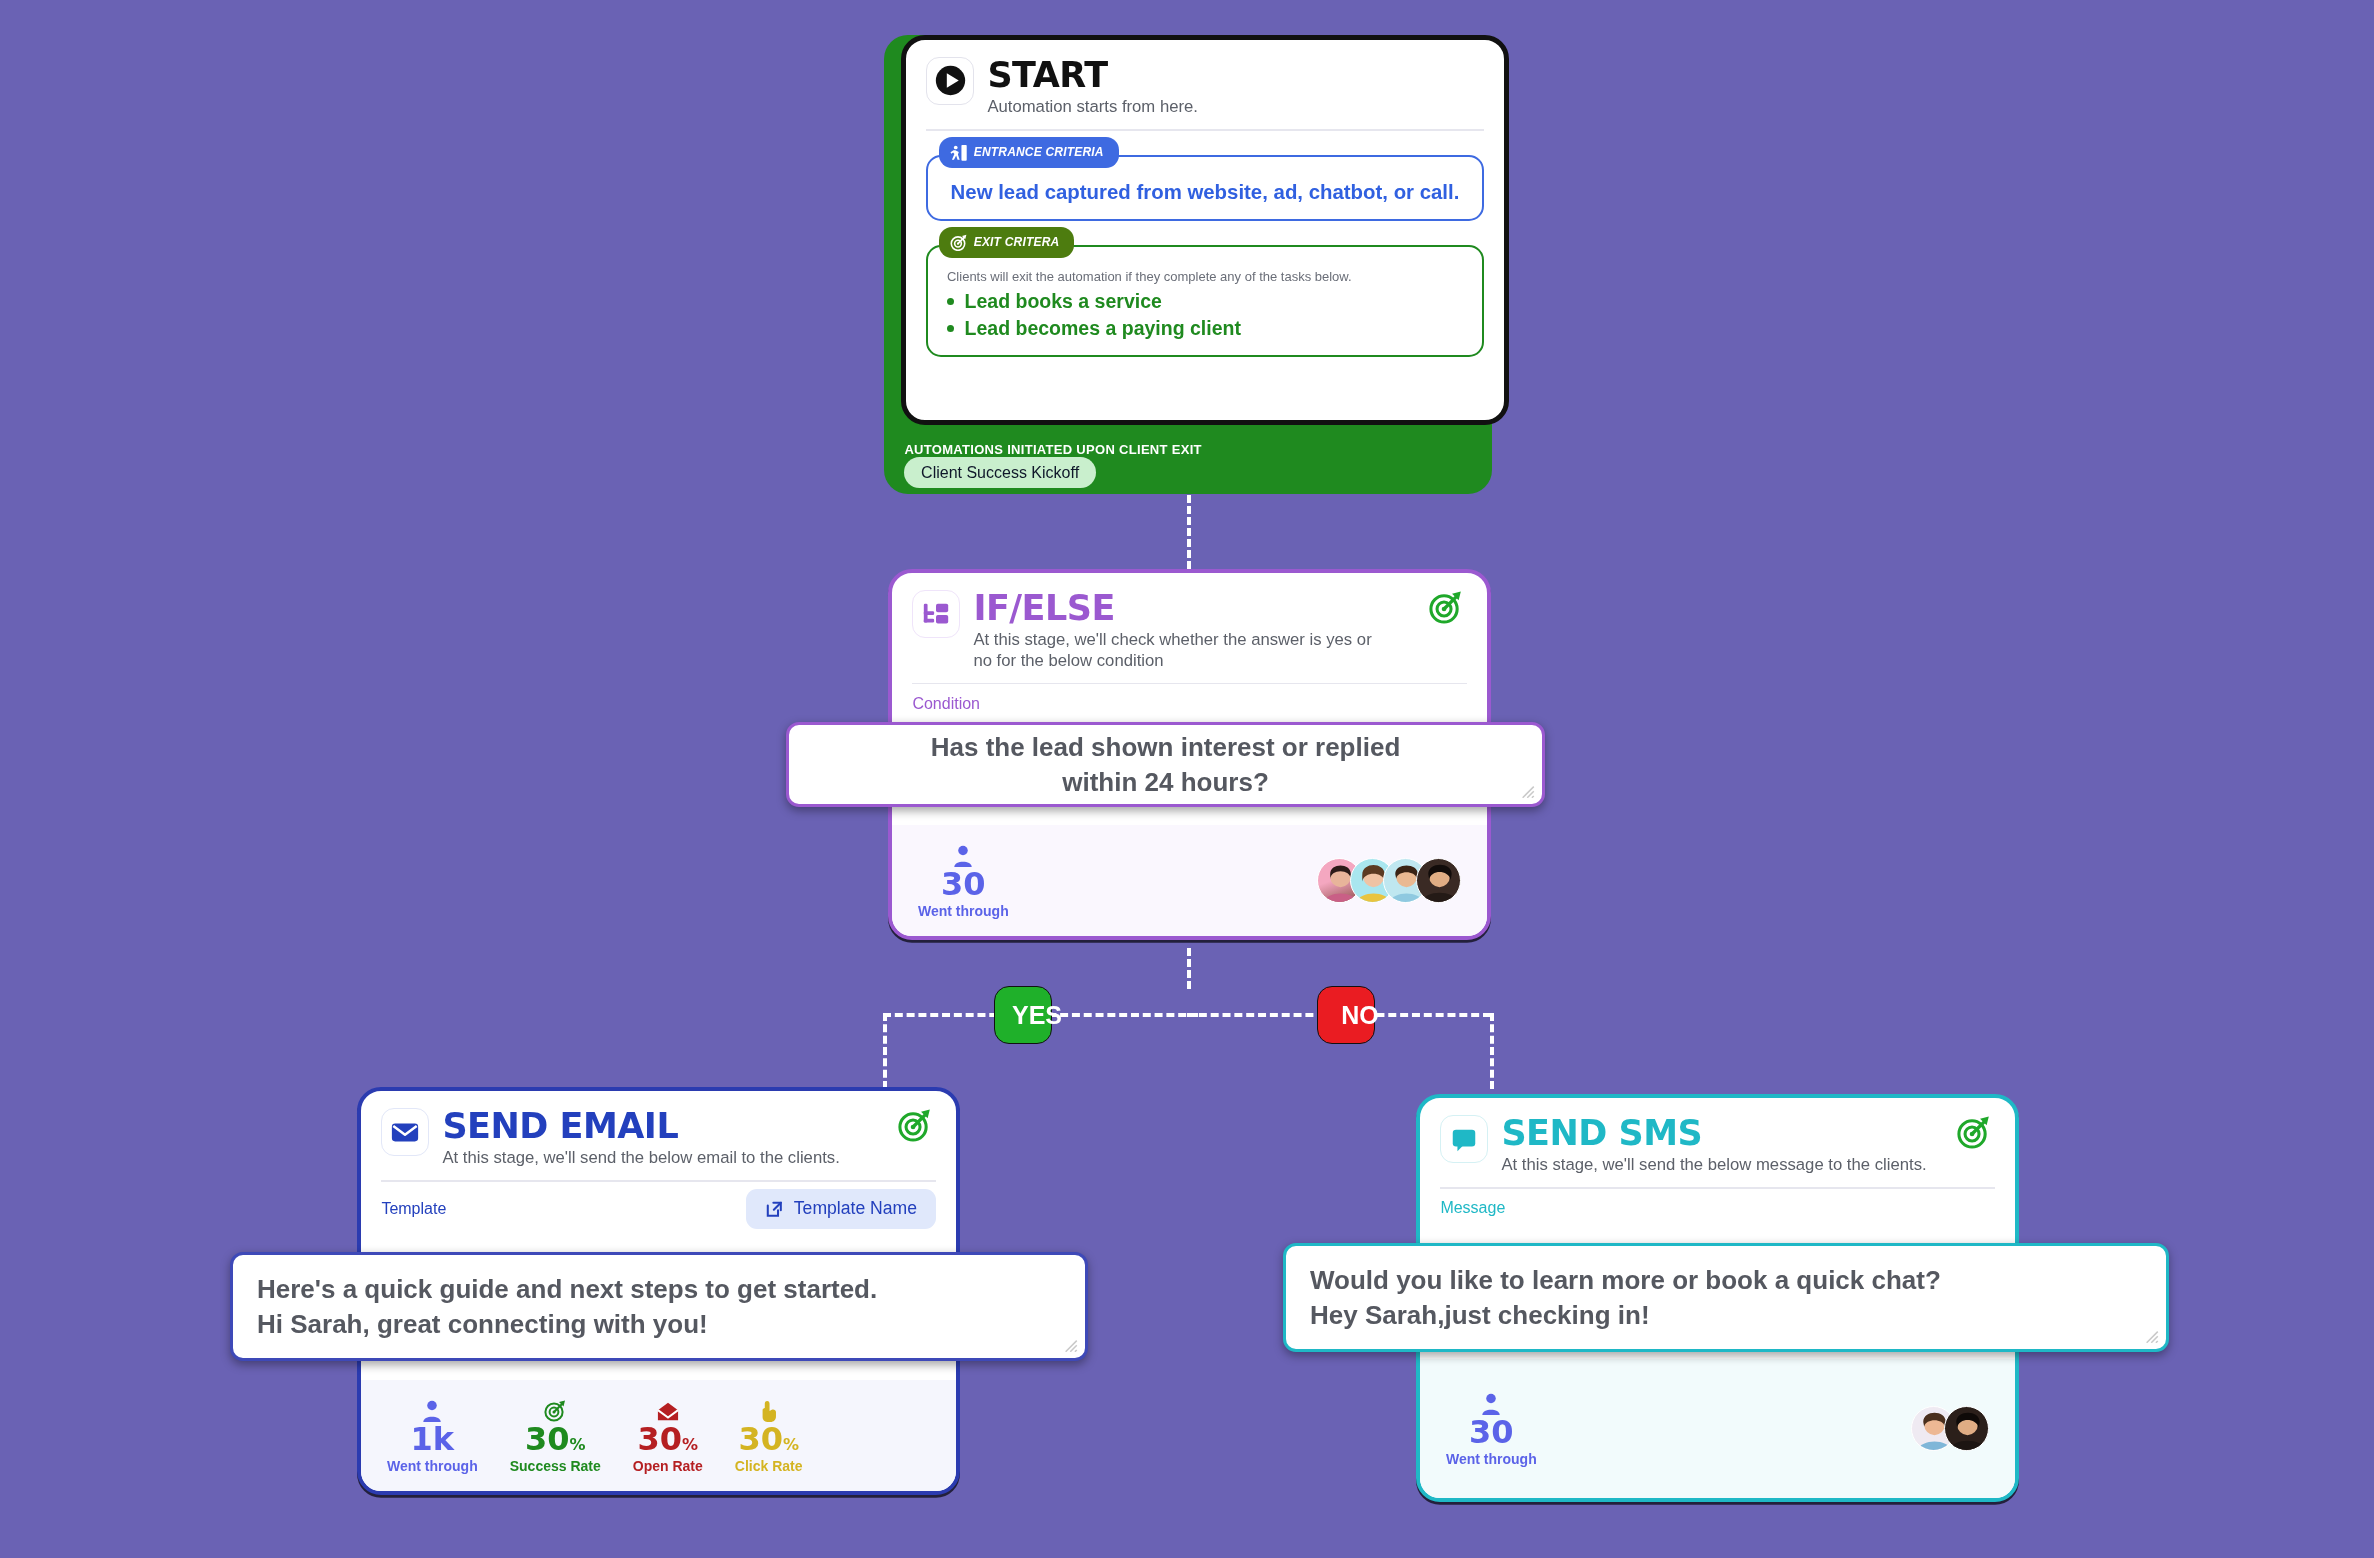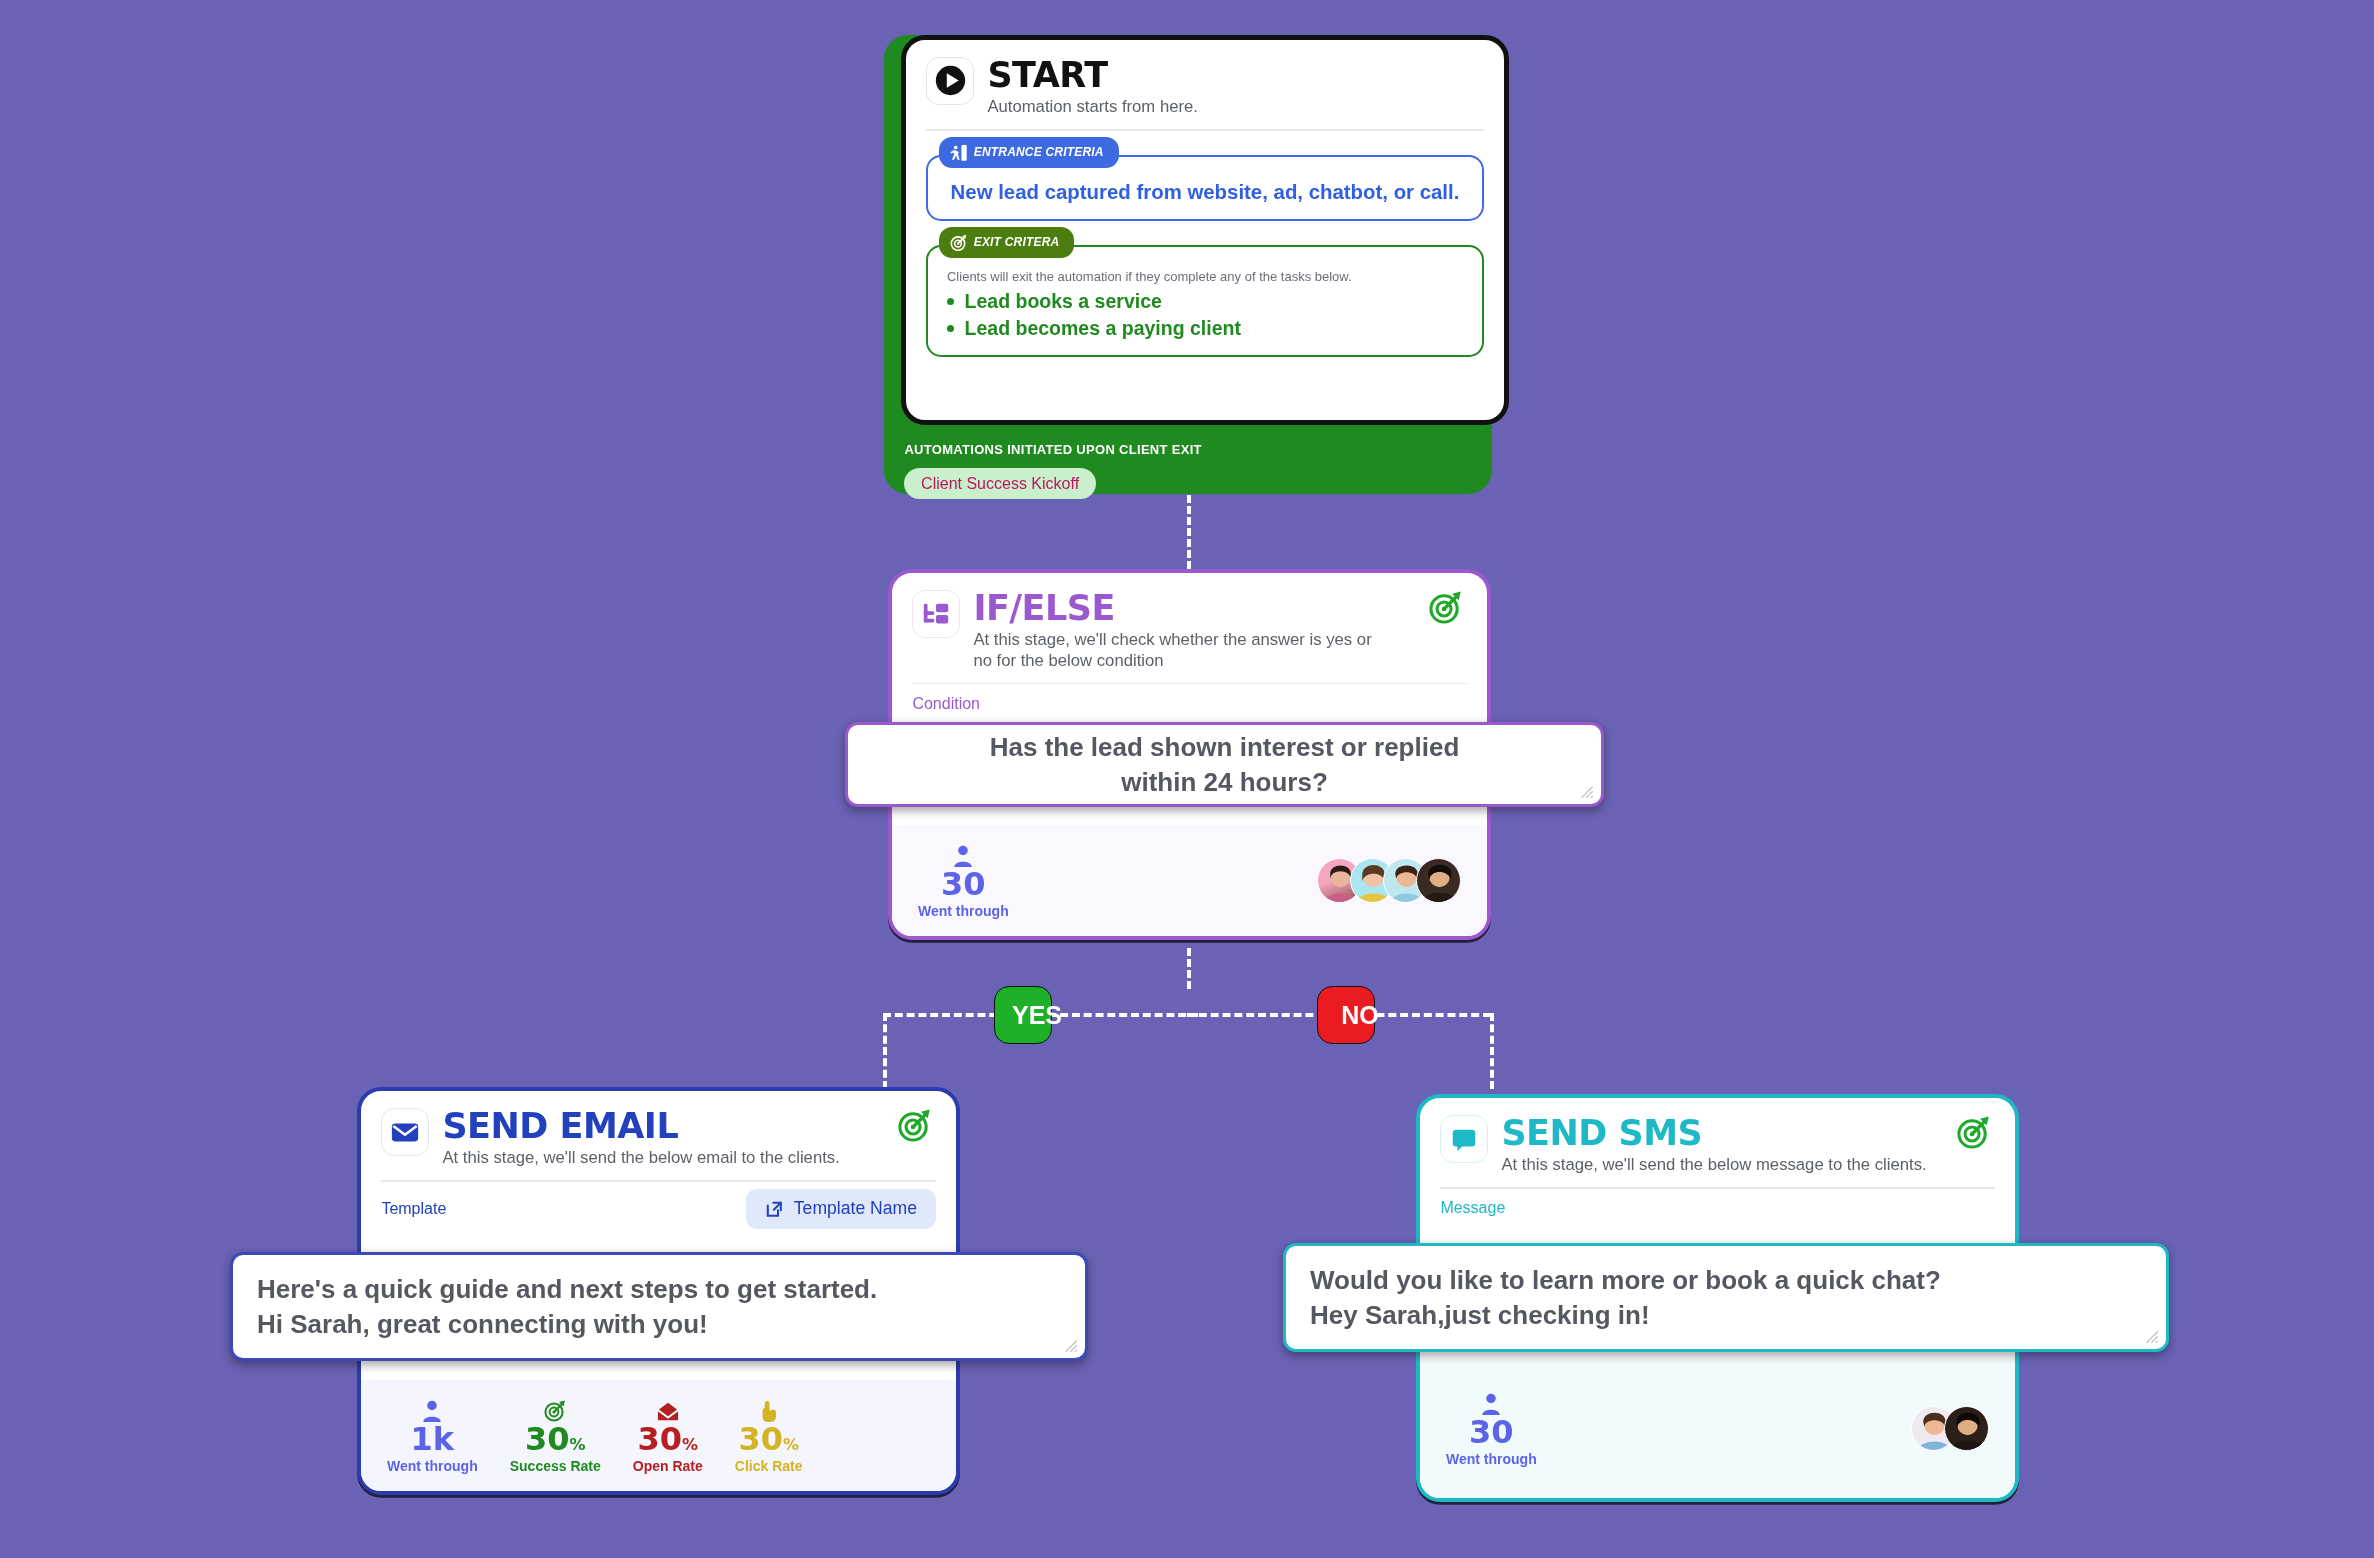--- a/index.html
+++ b/index.html
@@ -63,22 +63,22 @@
   #exitc .crit-tag { background: #4d7c0f; }
   #exitc .crit-body { border: 2.8px solid #1f8a1f; padding: 22px 18.6px 11px 18.6px; }
   .exit-note { font-size: 13px; color: #6a6e78; margin-bottom: 6.5px; }
   .exit-li { display: flex; align-items: center; gap: 10.2px; margin: 3.7px 0; }
   .exit-dot { width: 7.4px; height: 7.4px; border-radius: 50%; background: #1f8a1f; flex: 0 0 7.4px; }
   .exit-li span.txt { font-size: 19.5px; font-weight: 700; color: #1f8a1f; }
 
   .green-foot { position: absolute; left: 0; top: 394px; width: 608px; padding: 13px 20.4px; }
   .green-foot-title { color: #fff; font-size: 13px; font-weight: 800; letter-spacing: 0.3px; }
   .chip {
-    display: inline-block; margin-top: 11px; padding: 6.5px 16.7px;
-    border-radius: 927px; background: #c9efcd; color: #be185d;
+    display: inline-block; margin-top: 0; padding: 6.5px 16.7px;
+    border-radius: 927px; background: #c9efcd; color: #0f172a;
     font-size: 16px;
   }
 
   
   #ifelse-card {
     position: absolute; left: 888px; top: 569px; width: 603px; height: 371px;
     background: #fff; border: 4.6px solid #9b59d0; border-radius: 24px;
     box-shadow: 0 2.8px 0 #000a;
   }
   #ifelse-card .head-title { color: #9b59d0; }
@@ -112,21 +112,21 @@
     position: absolute; background: #fff; border-radius: 13px;
     display: flex; align-items: center; justify-content: center;
     box-shadow: 0 3.7px 9.3px rgba(0,0,0,.35);
   }
   .float-ta .inner { padding: 15px 24px; width: 100%; }
   .ta-line { font-size: 26px; font-weight: 700; color: #555860; line-height: 1.34; }
   .resize-h {
     position: absolute; right: 7.4px; bottom: 5.6px; width: 16.7px; height: 16.7px;
     opacity: .45;
   }
-  #cond-ta { left: 845px; top: 722px; width: 759px; height: 85px; border: 3.7px solid #9b59d0; }
+  #cond-ta { left: 786px; top: 722px; width: 759px; height: 85px; border: 3.7px solid #9b59d0; }
   #cond-ta .ta-line { text-align: center; }
   #email-ta { left: 230px; top: 1252px; width: 858px; height: 109px; border: 3.7px solid #3e49b8; }
   #sms-ta { left: 1283px; top: 1243px; width: 886px; height: 109px; border: 3.7px solid #1fb8c6; }
 
   
   #email-card {
     position: absolute; left: 357px; top: 1087px; width: 603px; height: 408px;
     background: #fff; border: 4.6px solid #2b3bb0; border-radius: 24px;
     box-shadow: 0 2.8px 0 #000a;
   }

